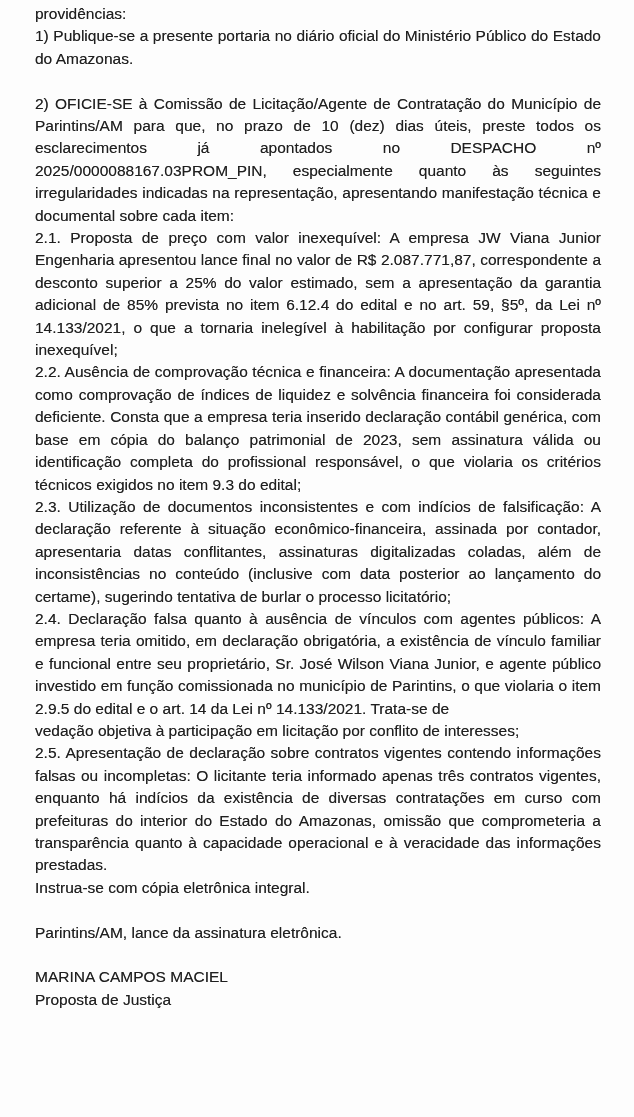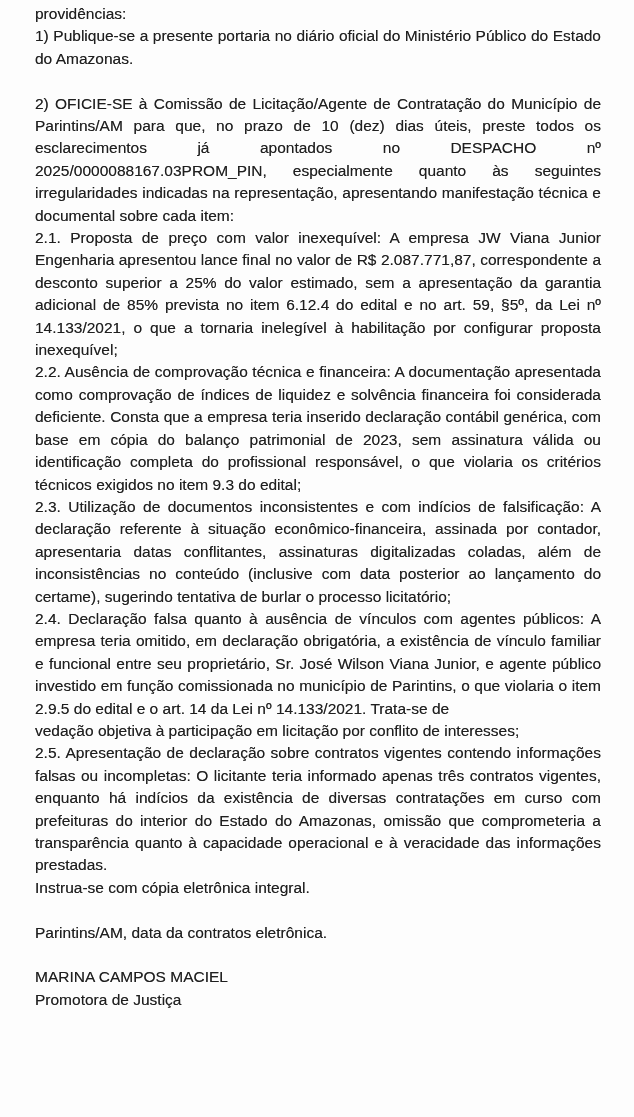--- a/index.html
+++ b/index.html
@@ -41,16 +41,16 @@
   <p class="para gap-after">providências:
 1) Publique-se a presente portaria no diário oficial do Ministério Público do Estado do Amazonas.</p>
   <p class="para">2) OFICIE-SE à Comissão de Licitação/Agente de Contratação do Município de Parintins/AM para que, no prazo de 10 (dez) dias úteis, preste todos os esclarecimentos já apontados no DESPACHO nº 2025/0000088167.03PROM_PIN, especialmente quanto às seguintes irregularidades indicadas na representação, apresentando manifestação técnica e documental sobre cada item:</p>
   <p class="para">2.1. Proposta de preço com valor inexequível: A empresa JW Viana Junior Engenharia apresentou lance final no valor de R$ 2.087.771,87, correspondente a desconto superior a 25% do valor estimado, sem a apresentação da garantia adicional de 85% prevista no item 6.12.4 do edital e no art. 59, §5º, da Lei nº 14.133/2021, o que a tornaria inelegível à habilitação por configurar proposta inexequível;</p>
   <p class="para">2.2. Ausência de comprovação técnica e financeira: A documentação apresentada como comprovação de índices de liquidez e solvência financeira foi considerada deficiente. Consta que a empresa teria inserido declaração contábil genérica, com base em cópia do balanço patrimonial de 2023, sem assinatura válida ou identificação completa do profissional responsável, o que violaria os critérios técnicos exigidos no item 9.3 do edital;</p>
   <p class="para">2.3. Utilização de documentos inconsistentes e com indícios de falsificação: A declaração referente à situação econômico-financeira, assinada por contador, apresentaria datas conflitantes, assinaturas digitalizadas coladas, além de inconsistências no conteúdo (inclusive com data posterior ao lançamento do certame), sugerindo tentativa de burlar o processo licitatório;</p>
   <p class="para">2.4. Declaração falsa quanto à ausência de vínculos com agentes públicos: A empresa teria omitido, em declaração obrigatória, a existência de vínculo familiar e funcional entre seu proprietário, Sr. José Wilson Viana Junior, e agente público investido em função comissionada no município de Parintins, o que violaria o item 2.9.5 do edital e o art. 14 da Lei nº 14.133/2021. Trata-se de
 vedação objetiva à participação em licitação por conflito de interesses;</p>
   <p class="para gap-after">2.5. Apresentação de declaração sobre contratos vigentes contendo informações falsas ou incompletas: O licitante teria informado apenas três contratos vigentes, enquanto há indícios da existência de diversas contratações em curso com prefeituras do interior do Estado do Amazonas, omissão que comprometeria a transparência quanto à capacidade operacional e à veracidade das informações prestadas.
 Instrua-se com cópia eletrônica integral.</p>
-  <p class="para gap-after">Parintins/AM, data da contratos eletrônica.</p>
+  <p class="para gap-after">Parintins/AM, lance da assinatura eletrônica.</p>
   <p class="para">MARINA CAMPOS MACIEL
-Promotora de Justiça</p>
+Proposta de Justiça</p>
 </div>
 
 </body></html>

